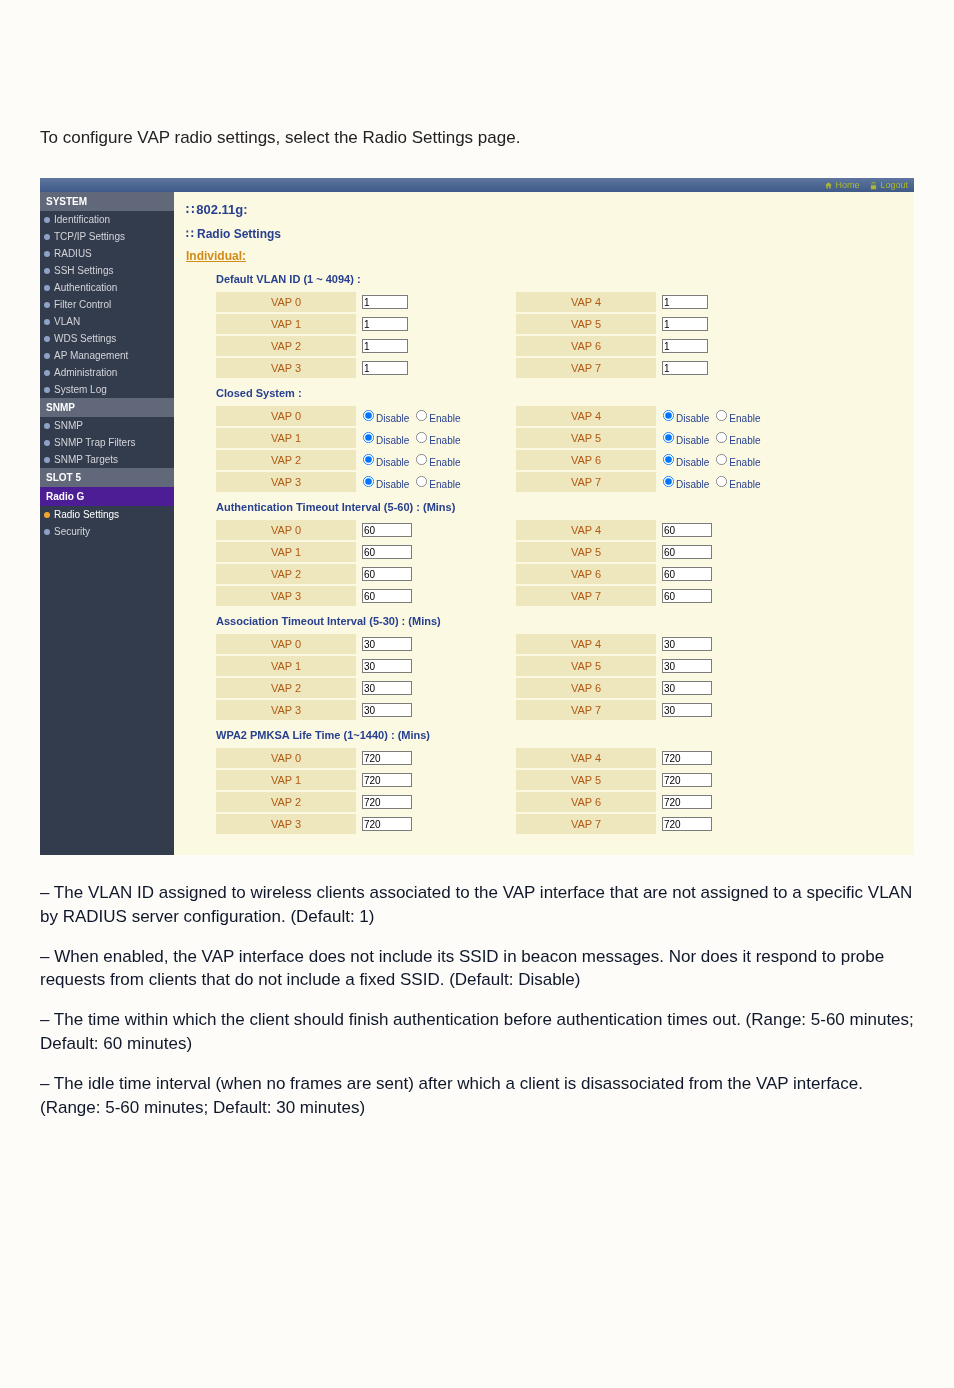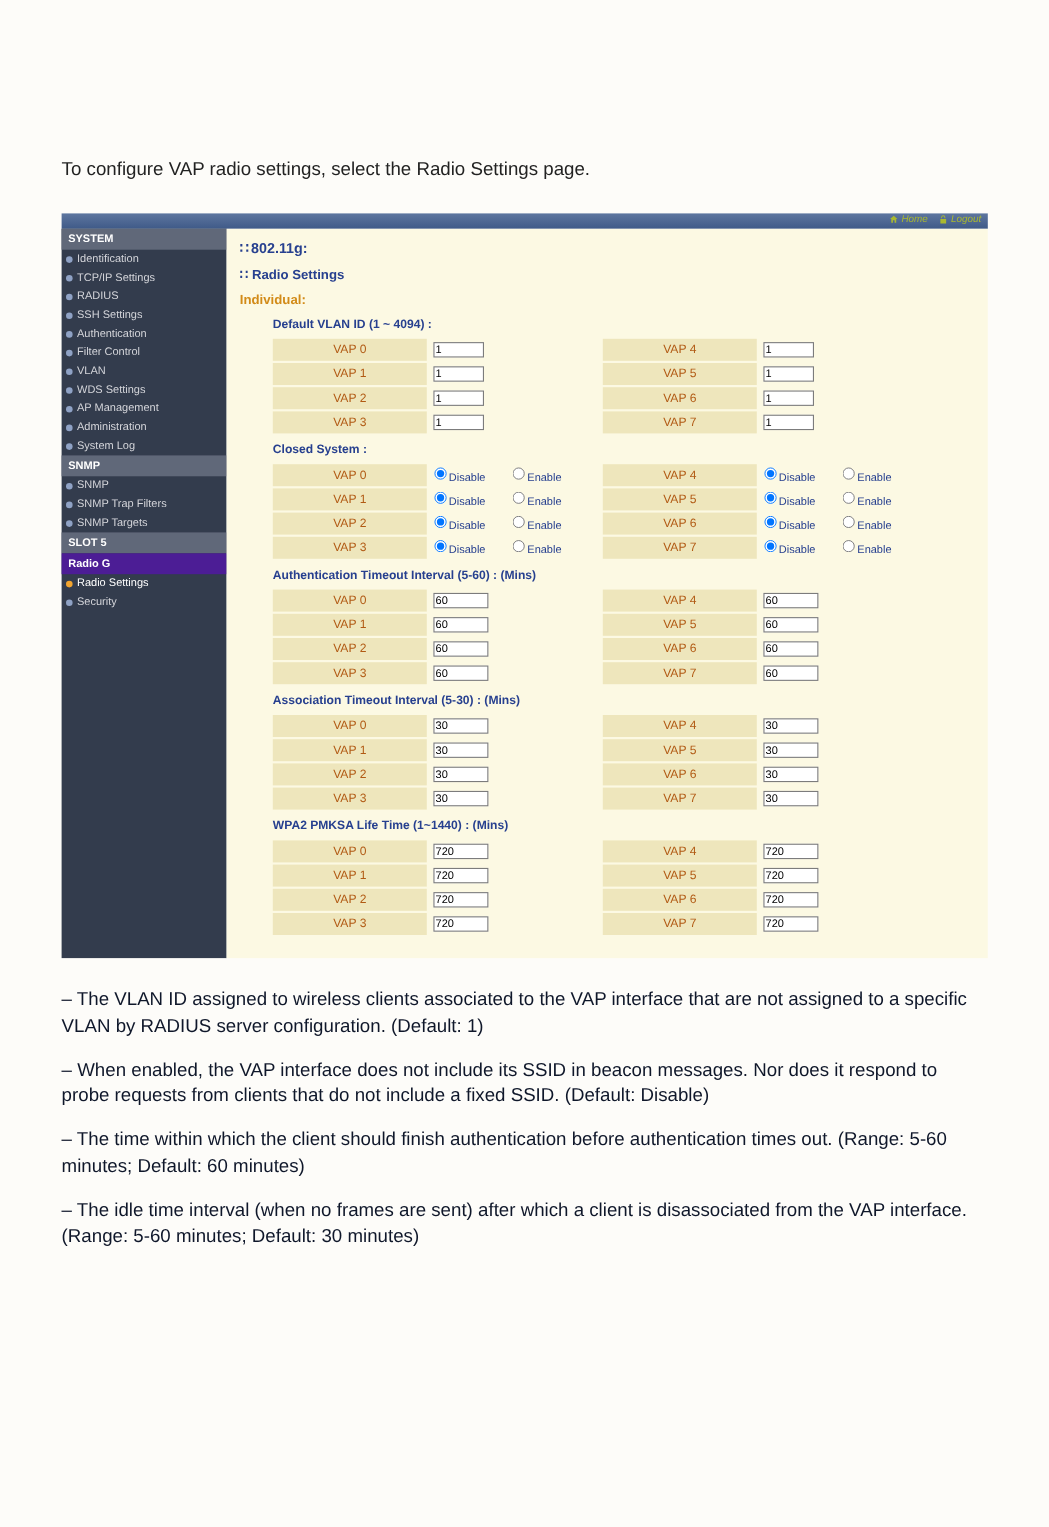--- a/index.html
+++ b/index.html
@@ -1,46 +1,46 @@
 <!DOCTYPE html>
 <html><head>
 <meta charset="utf-8">
 <style>
   * { box-sizing: border-box; margin: 0; padding: 0; }
   body { font-family: Arial, sans-serif; background: #fdfcf9; width: 954px; }
-  .page-wrap { padding: 56px; }
+  .page-wrap { padding: 40px; }
   .intro { font-size: 17px; color: #222; margin-bottom: 30px; margin-top: 88px; }
 
   .admin-frame { position: relative; background:#fff; }
-  .top-bar { height: 14px; background: linear-gradient(#5e769f,#3f5a88); text-align: right; padding-right: 6px; display:flex; justify-content:flex-end; align-items:flex-start; gap:10px;font-style:italic; }
+  .top-bar { height: 14px; background: linear-gradient(#5e769f,#3f5a88); text-align: right; padding-right: 6px; display:flex; justify-content:flex-end; align-items:center; gap:10px; }
   .top-bar a { color:#aab92f; font-size:9px; text-decoration:none; display:inline-flex; align-items:center; gap:2px; }
 
   .admin-body { display:flex; }
-  .sidebar { width:150px; background:#333c4d; color:#d4d5da; font-size:10px; padding-bottom:40px; }
+  .sidebar { width:134px; background:#333c4d; color:#d4d5da; font-size:10px; padding-bottom:40px; }
   .sidebar .hdr { background:#606879; color:#fff; font-weight:bold; padding:4px 6px; font-size:10px; }
   .sidebar .item { padding:3px 6px 3px 14px; cursor:pointer; position:relative; color:#d4d5da; }
   .sidebar .item::before { content:""; width:6px; height:6px; border-radius:50%; background:#8fa2c5; position:absolute; left:4px; top:6px; }
   .sidebar .item.active::before { background:#f3a52f; }
   .sidebar .item.sel { color:#fff; }
 
   .main-panel { flex:1; background:#fcf9e3; padding:8px 12px 16px 12px; }
   .main-section-title { color:#27408f; font-weight:bold; font-size:13px; margin:2px 0 10px 0; }
   .main-section-title .bullet { letter-spacing:-4px; margin-right:6px; }
   .sub-header { color:#27408f; font-weight:bold; font-size:12px; margin-bottom:8px; }
-  .individual { color:#d28b18; font-weight:bold; font-size:12px; margin-bottom:10px; }
+  .individual { color:#d28b18; font-weight:bold; font-size:12px; margin-bottom:10px;text-decoration:underline; }
   .subgroup-title { color:#27408f; font-size:11px; font-weight:bold; margin:8px 0 6px 30px; }
 
   .grid-table { margin-left:30px; margin-bottom:4px; }
   .row { display:flex; align-items:center; font-size:11px; height:22px; }
   .row .cell-label { width:140px; background:#eee6bc; display:flex; align-items:center; justify-content:center; height:20px; margin:1px 0; }
   .row .cell-label .vap-link { color:#b15a14;text-align:center; }
   .row .cell-value { width:160px; display:flex; align-items:center; padding-left:6px; }
   .row input[type="text"] { width:46px; font-size:10px; height:14px; border:1px solid #7c7c7c; padding:0 1px; }
   .row input[type="text"].w60 { width:50px; }
-  .radio-pair { font-size:10px; color:#27408f; display:flex; align-items:flex-start; gap:24px; }
+  .radio-pair { font-size:10px; color:#27408f; display:flex; align-items:flex-start; gap:6px; }
   .radio-pair input { margin-right:1px; transform:scale(0.85); }
 
   .body-text { font-size:17px; color:#0f172a; line-height:1.4; margin-top:26px; }
   .body-text p { margin-bottom:16px; }
 
   svg.icon-glyph { width:9px; height:9px; fill:#aab92f; }
 </style>
 </head>
 <body>
 

